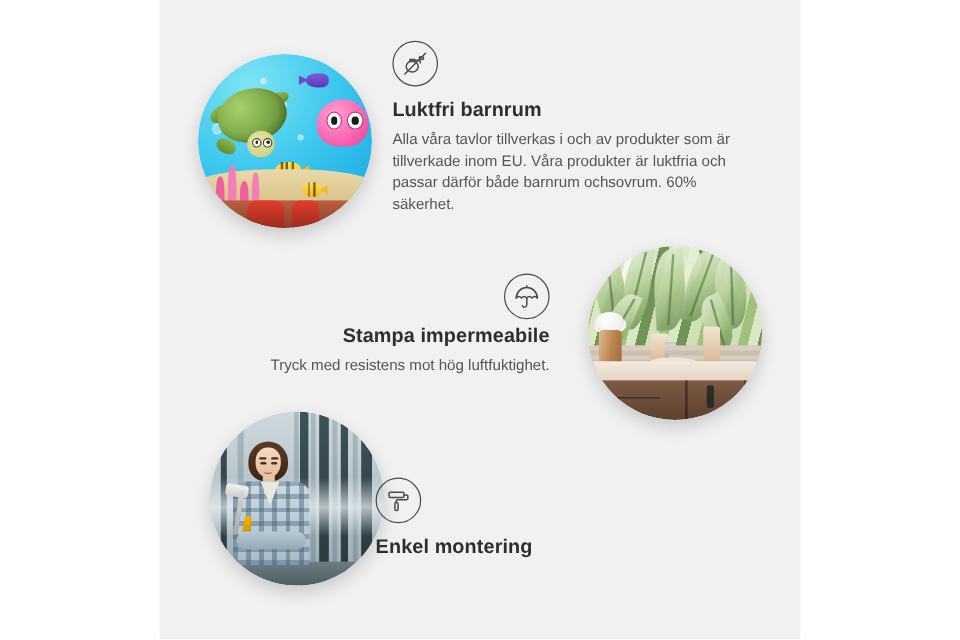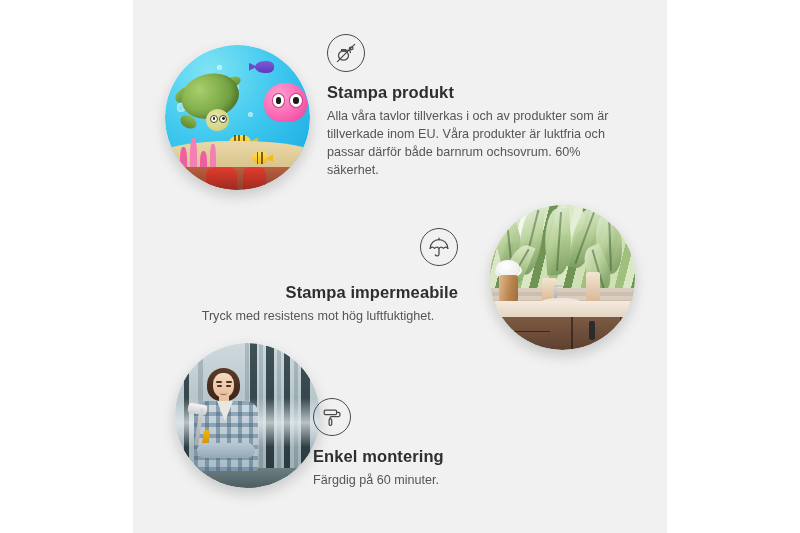--- a/index.html
+++ b/index.html
@@ -427,21 +427,21 @@
       <div class="icon-badge">
         <svg width="24" height="24" viewBox="0 0 24 24" fill="none" stroke="#4a4a4a" stroke-width="1.25" stroke-linecap="round" stroke-linejoin="round">
           <ellipse cx="9.5" cy="14.5" rx="5" ry="4.6"></ellipse>
           <path d="M7.5 10.2 h4 v-1.7 h-4 z"></path>
           <path d="M11.5 9.3 h3.2 a1.6 1.6 0 0 1 1.6 1.6 v.6"></path>
           <rect x="15.4" y="6.2" width="3.6" height="2.4" rx="1.2"></rect>
           <path d="M3.4 20.6 L20.6 3.4"></path>
         </svg>
       </div>
       <div class="feature-text" style="position:relative; margin-top:10px;">
-        <p class="f-title">Stampa produkt</p>
+        <p class="f-title">Luktfri barnrum</p>
         <p class="f-body">Alla våra tavlor tillverkas i och av produkter som är tillverkade inom EU. Våra produkter är luktfria och passar därför både barnrum ochsovrum. 60% säkerhet.</p>
       </div>
     </div>
 
     <div class="photo" style="left:357px; top:205px; width:145px; height:145px;">
       <div class="inner">
         <div class="bath-wall"></div>
         <div class="leaf" style="left:4%;  top:4%;  width:17%; height:42%; transform:rotate(-14deg);"></div>
         <div class="leaf" style="left:21%; top:0%;  width:15%; height:48%; transform:rotate(6deg);"></div>
         <div class="leaf" style="left:38%; top:2%;  width:18%; height:46%; transform:rotate(-4deg);"></div>
@@ -471,23 +471,23 @@
 
     <div class="feature" style="left:45px; top:228px; width:280px; text-align:right;">
       <div class="icon-badge" style="margin-left:auto;">
         <svg width="24" height="24" viewBox="0 0 24 24" fill="none" stroke="#4a4a4a" stroke-width="1.25" stroke-linecap="round" stroke-linejoin="round">
           <path d="M3.2 13.4 a8.8 8.8 0 0 1 17.6 0"></path>
           <path d="M3.2 13.4 q2.2 -2.6 4.4 0 q2.2 -2.6 4.4 0 q2.2 -2.6 4.4 0 q2.2 -2.6 4.4 0"></path>
           <path d="M12 13.4 V19.2 a1.9 1.9 0 0 1 -3.6 .7"></path>
           <path d="M12 4.6 V3.1"></path>
         </svg>
       </div>
-      <div class="feature-text" style="position:relative; margin-top:16px;">
+      <div class="feature-text" style="position:relative; margin-top:4px;">
         <p class="f-title">Stampa impermeabile</p>
-        <p class="f-body" style="text-align:center;">Tryck med resistens mot hög luftfuktighet.</p>
+        <p class="f-body" style="text-align:right;">Tryck med resistens mot hög luftfuktighet.</p>
       </div>
     </div>
 
     <div class="photo" style="left:42px; top:343px; width:145px; height:145px;">
       <div class="inner">
         <div class="forest-bg"></div>
         <div class="tree far" style="left:48%; width:3%;"></div>
         <div class="tree far" style="left:58%; width:2.4%;"></div>
         <div class="tree far" style="left:70%; width:3%;"></div>
         <div class="tree far" style="left:82%; width:2.6%;"></div>
@@ -520,18 +520,17 @@
     <div class="feature" style="left:180px; top:398px; width:280px;">
       <div class="icon-badge">
         <svg width="24" height="24" viewBox="0 0 24 24" fill="none" stroke="#4a4a4a" stroke-width="1.25" stroke-linecap="round" stroke-linejoin="round">
           <rect x="4.2" y="5.2" width="12.4" height="4.4" rx="1.1"></rect>
           <path d="M16.6 7.4 h2 a1.3 1.3 0 0 1 1.3 1.3 v1.5 a1.3 1.3 0 0 1 -1.3 1.3 h-7.2 a1.3 1.3 0 0 0 -1.3 1.3 v1"></path>
           <rect x="9.1" y="13.8" width="2.6" height="6.6" rx="1.1"></rect>
         </svg>
       </div>
       <div class="feature-text" style="position:relative; margin-top:10px;">
         <p class="f-title">Enkel montering</p>
-        <p class="f-body">Färgdig på 60 minuter.</p>
       </div>
     </div>
 
   </div>
 </div>
 
 </body></html>

